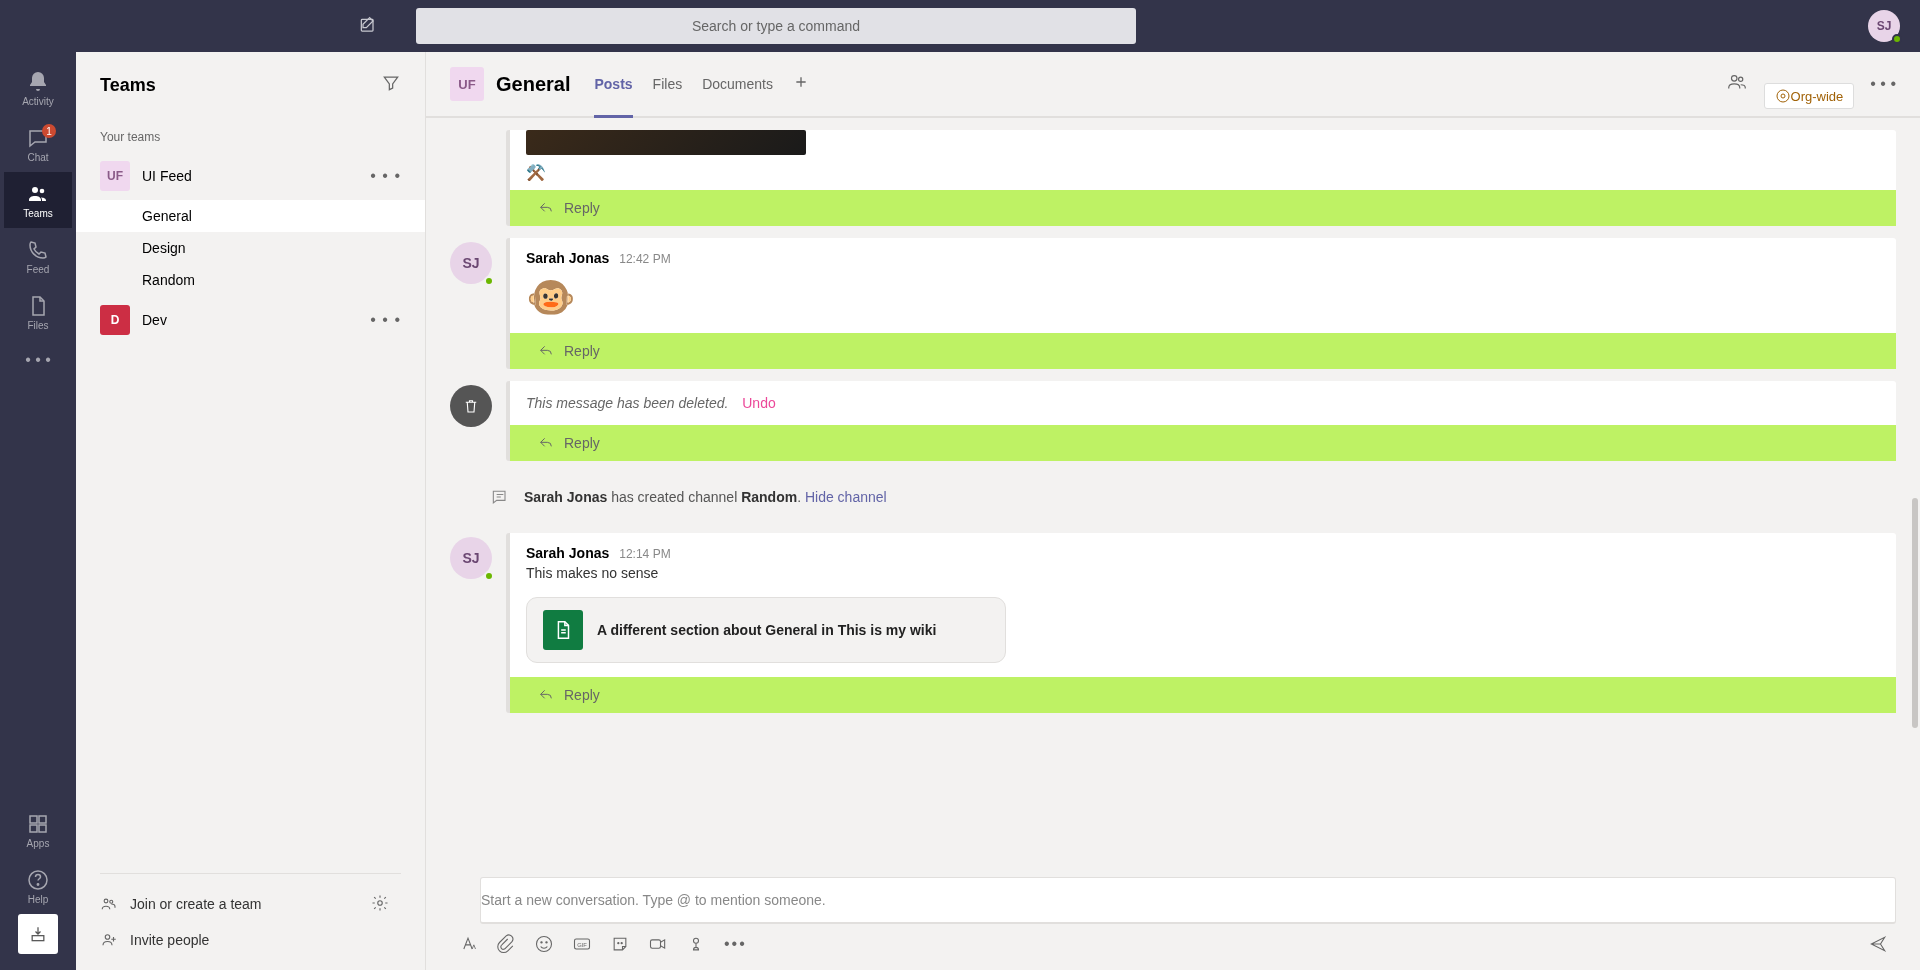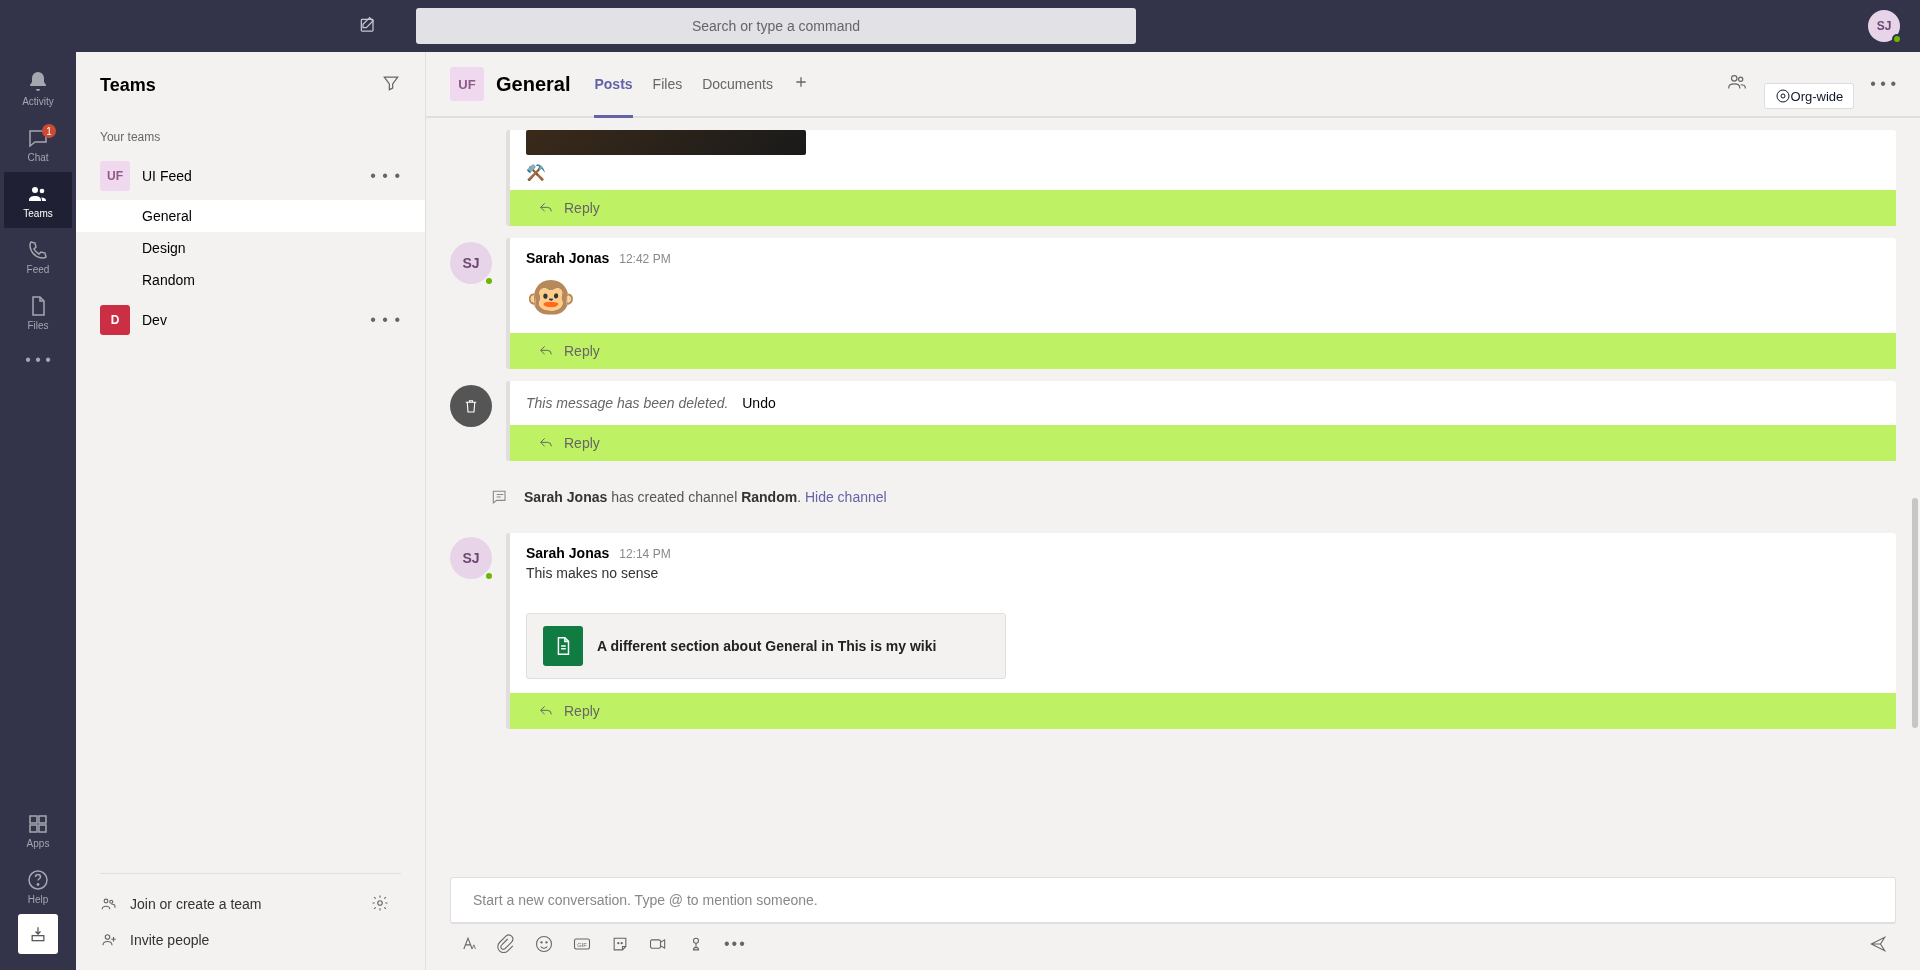--- a/index.html
+++ b/index.html
@@ -50,59 +50,59 @@
 .channel-header { height: 66px; display: flex; align-items: center; padding: 0 24px; border-bottom: 2px solid #e1dfdd; }
 .channel-team-avatar { width: 34px; height: 34px; border-radius: 3px; background: #f0d8ef; color: #8a5a88; display: flex; align-items: center; justify-content: center; font-size: 13px; font-weight: 600; margin-right: 12px; }
 .channel-title { font-size: 20px; font-weight: 700; margin-right: 24px; }
 .channel-tabs { display: flex; gap: 20px; align-items: center; height: 100%; }
 .channel-tab { font-size: 14px; color: #666; cursor: pointer; height: 100%; display: flex; align-items: center; position: relative; }
 .channel-tab.active { color: #6264a7; font-weight: 600; }
 .channel-tab.active::after { content: ''; position: absolute; bottom: -2px; left: 0; right: 0; height: 3px; background: #6264a7; }
 .add-tab { color: #666; cursor: pointer; }
 .header-spacer { flex: 1; }
 .header-actions { display: flex; align-items: center; gap: 16px; }
-.org-tag { display: flex; align-items: center; background: #fff; border: 1px solid #ddd; border-radius: 3px; padding: 4px 10px; font-size: 13px; color: #0f172a; margin-top: 24px; }
+.org-tag { display: flex; align-items: center; background: #fff; border: 1px solid #ddd; border-radius: 3px; padding: 4px 10px; font-size: 13px; color: #a16207; margin-top: 24px; }
 .header-icon { color: #666; cursor: pointer; }
 
 
 .messages { flex: 1; overflow-y: auto; padding: 0 24px 12px 24px; position: relative; }
 .message-group { margin: 12px 0; }
 .message-thread { background: #fff; border-radius: 3px; border-left: 4px solid #e1dfdd; }
 .message-row { display: flex; align-items: flex-start; }
 .msg-avatar { width: 42px; height: 42px; border-radius: 50%; flex-shrink: 0; margin-right: 14px; display: flex; align-items: center; justify-content: center; font-size: 14px; font-weight: 600; position: relative; margin-top: 4px; }
 .msg-avatar.sj { background: #e8d4e8; color: #6b4772; }
 .msg-avatar .presence { border-color: #f3f2f1; }
 .msg-avatar.deleted { background: #555; color: #fff; }
 .message-content { flex: 1; }
 .message-header { display: flex; align-items: baseline; gap: 10px; padding: 12px 16px 4px 16px; }
 .msg-author { font-size: 14px; font-weight: 700; }
 .msg-time { font-size: 12px; color: #888; }
 .msg-body { padding: 0 16px 12px 16px; font-size: 14px; color: #333; }
 .msg-body.deleted-text { font-style: italic; color: #666; padding: 14px 16px; }
-.undo-link { color: #000000; cursor: pointer; font-style: normal; margin-left: 10px; }
+.undo-link { color: #ec4899; cursor: pointer; font-style: normal; margin-left: 10px; }
 .reply-row { display: flex; align-items: center; gap: 10px; padding: 10px 28px; background: #bef264; font-size: 14px; color: #666; cursor: pointer; }
 .reply-row svg { width: 16px; height: 16px; }
 
 .attachment-image { width: 280px; height: 25px; background: linear-gradient(135deg, #3a2a1a, #1a1a1a); border-radius: 2px; margin: 0 16px 8px 16px; }
 .reaction-row { padding: 0 16px 8px 16px; font-size: 16px; }
 
 .emoji-msg { font-size: 40px; padding: 4px 16px 12px 16px; }
 
-.wiki-card { display: flex; align-items: center; gap: 14px; background: #f3f2f1; border: 1px solid #e1dfdd; border-radius: 3px; margin: 20px 16px 14px 16px; padding: 12px 16px; max-width: 480px; cursor: pointer; }
+.wiki-card { display: flex; align-items: center; gap: 14px; background: #f3f2f1; border: 1px solid #e1dfdd; border-radius: 11px; margin: 4px 16px 14px 16px; padding: 12px 16px; max-width: 480px; cursor: pointer; }
 .wiki-icon { width: 40px; height: 40px; background: #107c41; border-radius: 3px; display: flex; align-items: center; justify-content: center; color: #fff; }
 .wiki-title { font-size: 14px; font-weight: 600; color: #222; }
 
 .system-row { display: flex; align-items: center; gap: 14px; padding: 14px 0 14px 40px; font-size: 14px; color: #555; }
 .system-row svg { width: 20px; height: 20px; color: #888; }
 .sys-bold { font-weight: 700; color: #333; }
 .sys-link { color: #6264a7; cursor: pointer; }
 
 
 .composer-wrap { padding: 0 24px 16px 24px; }
-.composer { background: #fff; border: 1px solid #e1dfdd; border-bottom: 2px solid #e1dfdd; border-radius: 3px; padding: 14px 22px; font-size: 14px; color: #888; cursor: text; }
+.composer { background: #fff; border: 1px solid #e1dfdd; border-bottom: 2px solid #e1dfdd; border-radius: 3px; padding: 14px 0; font-size: 14px; color: #888; cursor: text; margin-left: 30px; }
 .composer-toolbar { display: flex; align-items: center; gap: 18px; padding: 10px 8px 0 8px; color: #666; }
 .composer-toolbar svg { width: 20px; height: 20px; cursor: pointer; }
 .toolbar-spacer { flex: 1; }
 .send-btn { cursor: pointer; }
 
 .scrollbar-track { position: absolute; right: 2px; top: 380px; width: 6px; height: 230px; background: #c8c6c4; border-radius: 3px; }
 </style>
 </head>
 <body>
 

